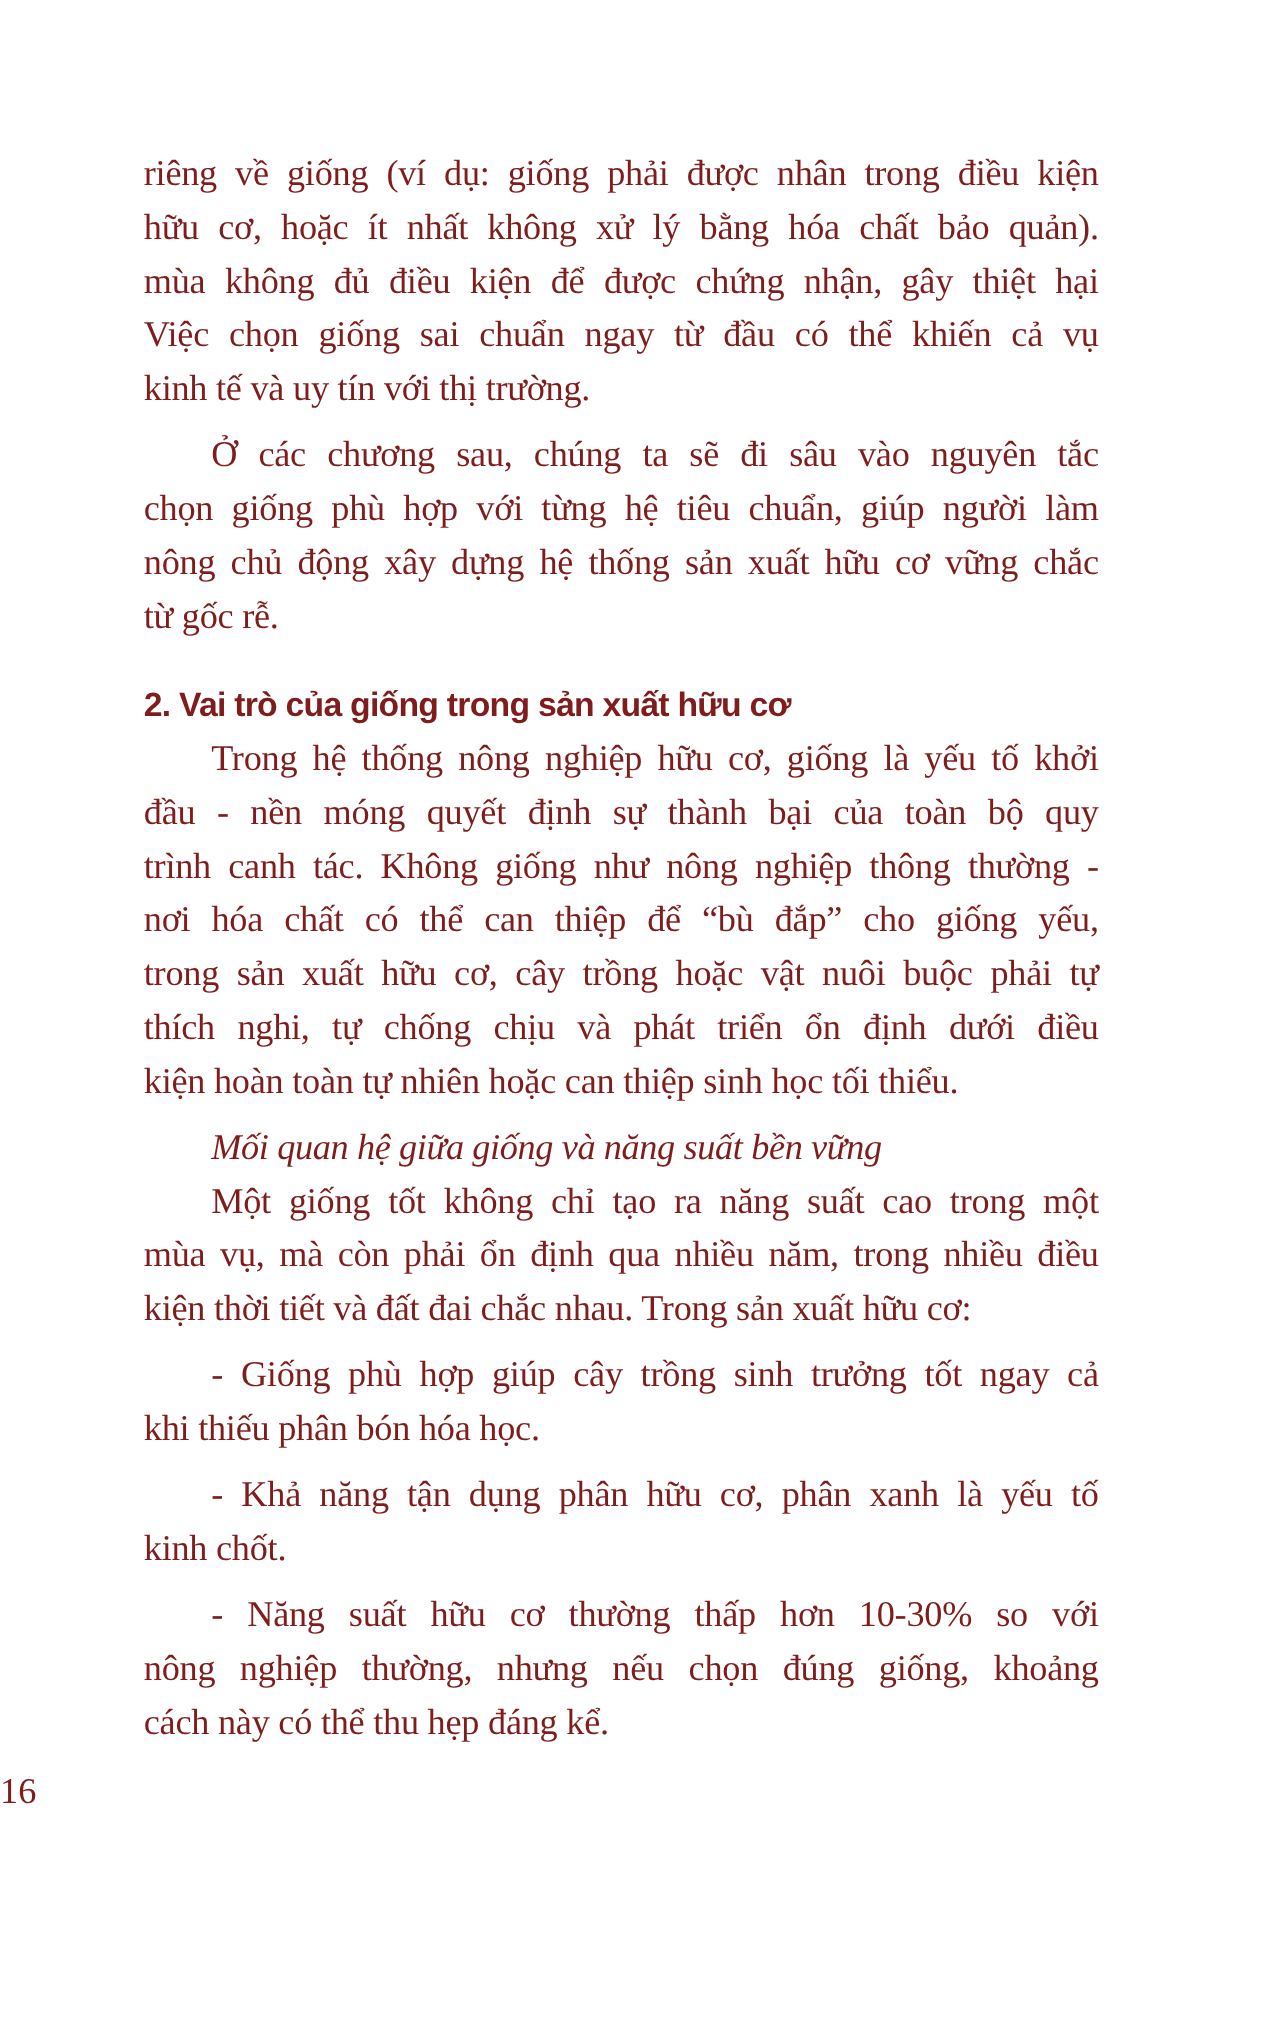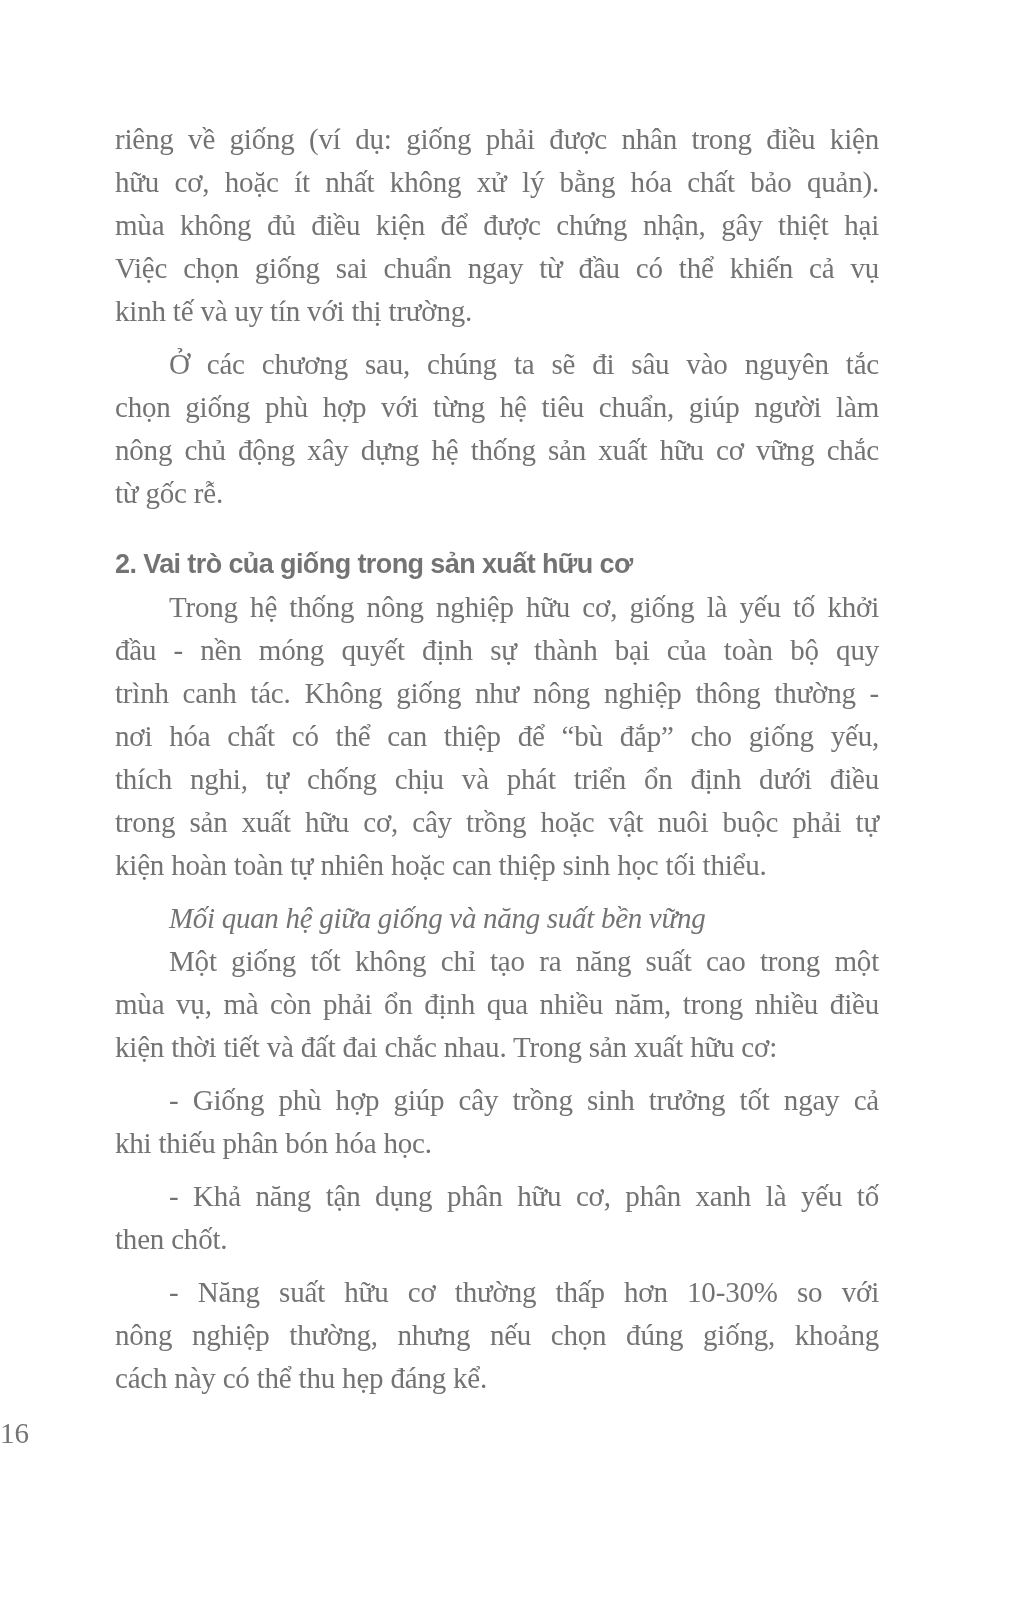--- a/index.html
+++ b/index.html
@@ -1,19 +1,19 @@
 <!DOCTYPE html>
 <html><head>
 <meta charset="utf-8">
 <style>
   html, body { margin: 0; padding: 0; background: #ffffff; }
   body { width: 1025px; height: 1614px; position: relative; overflow: hidden; }
   .page {
     position: absolute; left: 0; top: 0; width: 1025px; height: 1208px;
-    background: #ffffff; color: #737373;
+    background: #ffffff; color: #7f1d1d;
     font-family: "Liberation Serif", "DejaVu Serif", serif;
   }
   .column {
     position: absolute; left: 115px; top: 118px; width: 764px;
   }
   .line {
     display: block; height: 43px; line-height: 43px;
     font-size: 29px; white-space: nowrap;
     text-align: justify; text-align-last: justify;
     letter-spacing: -0.2px;
@@ -63,22 +63,22 @@
 
     <div class="gap-lg"></div>
 
     <div class="heading">2. Vai trò của giống trong sản xuất hữu cơ</div>
 
     <div>
       <span class="line indent">Trong hệ thống nông nghiệp hữu cơ, giống là yếu tố khởi</span>
       <span class="line">đầu - nền móng quyết định sự thành bại của toàn bộ quy</span>
       <span class="line">trình canh tác. Không giống như nông nghiệp thông thường -</span>
       <span class="line">nơi hóa chất có thể can thiệp để “bù đắp” cho giống yếu,</span>
+      <span class="line">trong sản xuất hữu cơ, cây trồng hoặc vật nuôi buộc phải tự</span>
       <span class="line">thích nghi, tự chống chịu và phát triển ổn định dưới điều</span>
-      <span class="line">trong sản xuất hữu cơ, cây trồng hoặc vật nuôi buộc phải tự</span>
       <span class="line last">kiện hoàn toàn tự nhiên hoặc can thiệp sinh học tối thiểu.</span>
     </div>
 
     <div class="gap"></div>
 
     <div class="subheading">Mối quan hệ giữa giống và năng suất bền vững</div>
 
     <div>
       <span class="line indent">Một giống tốt không chỉ tạo ra năng suất cao trong một</span>
       <span class="line">mùa vụ, mà còn phải ổn định qua nhiều năm, trong nhiều điều</span>
@@ -89,21 +89,21 @@
 
     <div>
       <span class="line indent">- Giống phù hợp giúp cây trồng sinh trưởng tốt ngay cả</span>
       <span class="line last">khi thiếu phân bón hóa học.</span>
     </div>
 
     <div class="gap"></div>
 
     <div>
       <span class="line indent">- Khả năng tận dụng phân hữu cơ, phân xanh là yếu tố</span>
-      <span class="line last">then chốt.</span>
+      <span class="line last">kinh chốt.</span>
     </div>
 
     <div class="gap"></div>
 
     <div>
       <span class="line indent">- Năng suất hữu cơ thường thấp hơn 10-30% so với</span>
       <span class="line">nông nghiệp thường, nhưng nếu chọn đúng giống, khoảng</span>
       <span class="line last">cách này có thể thu hẹp đáng kể.</span>
     </div>
 

